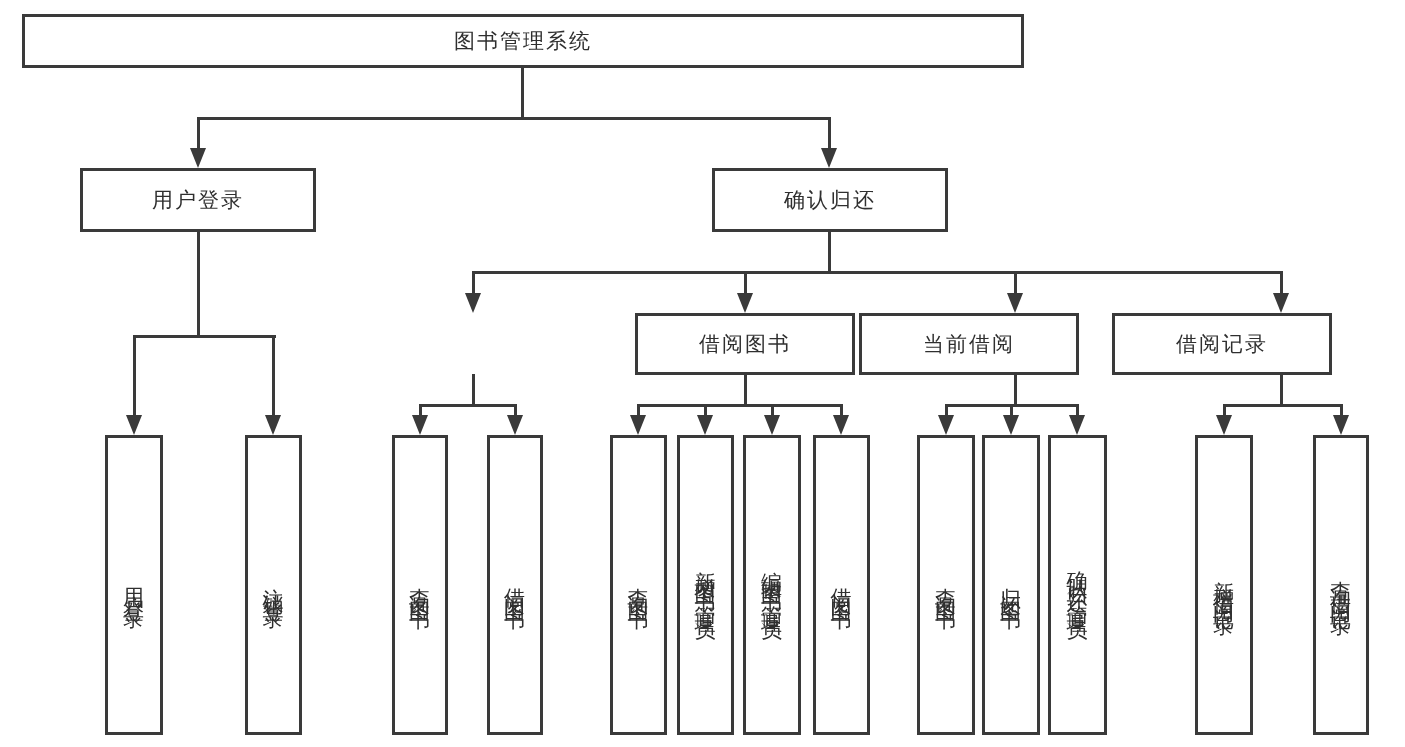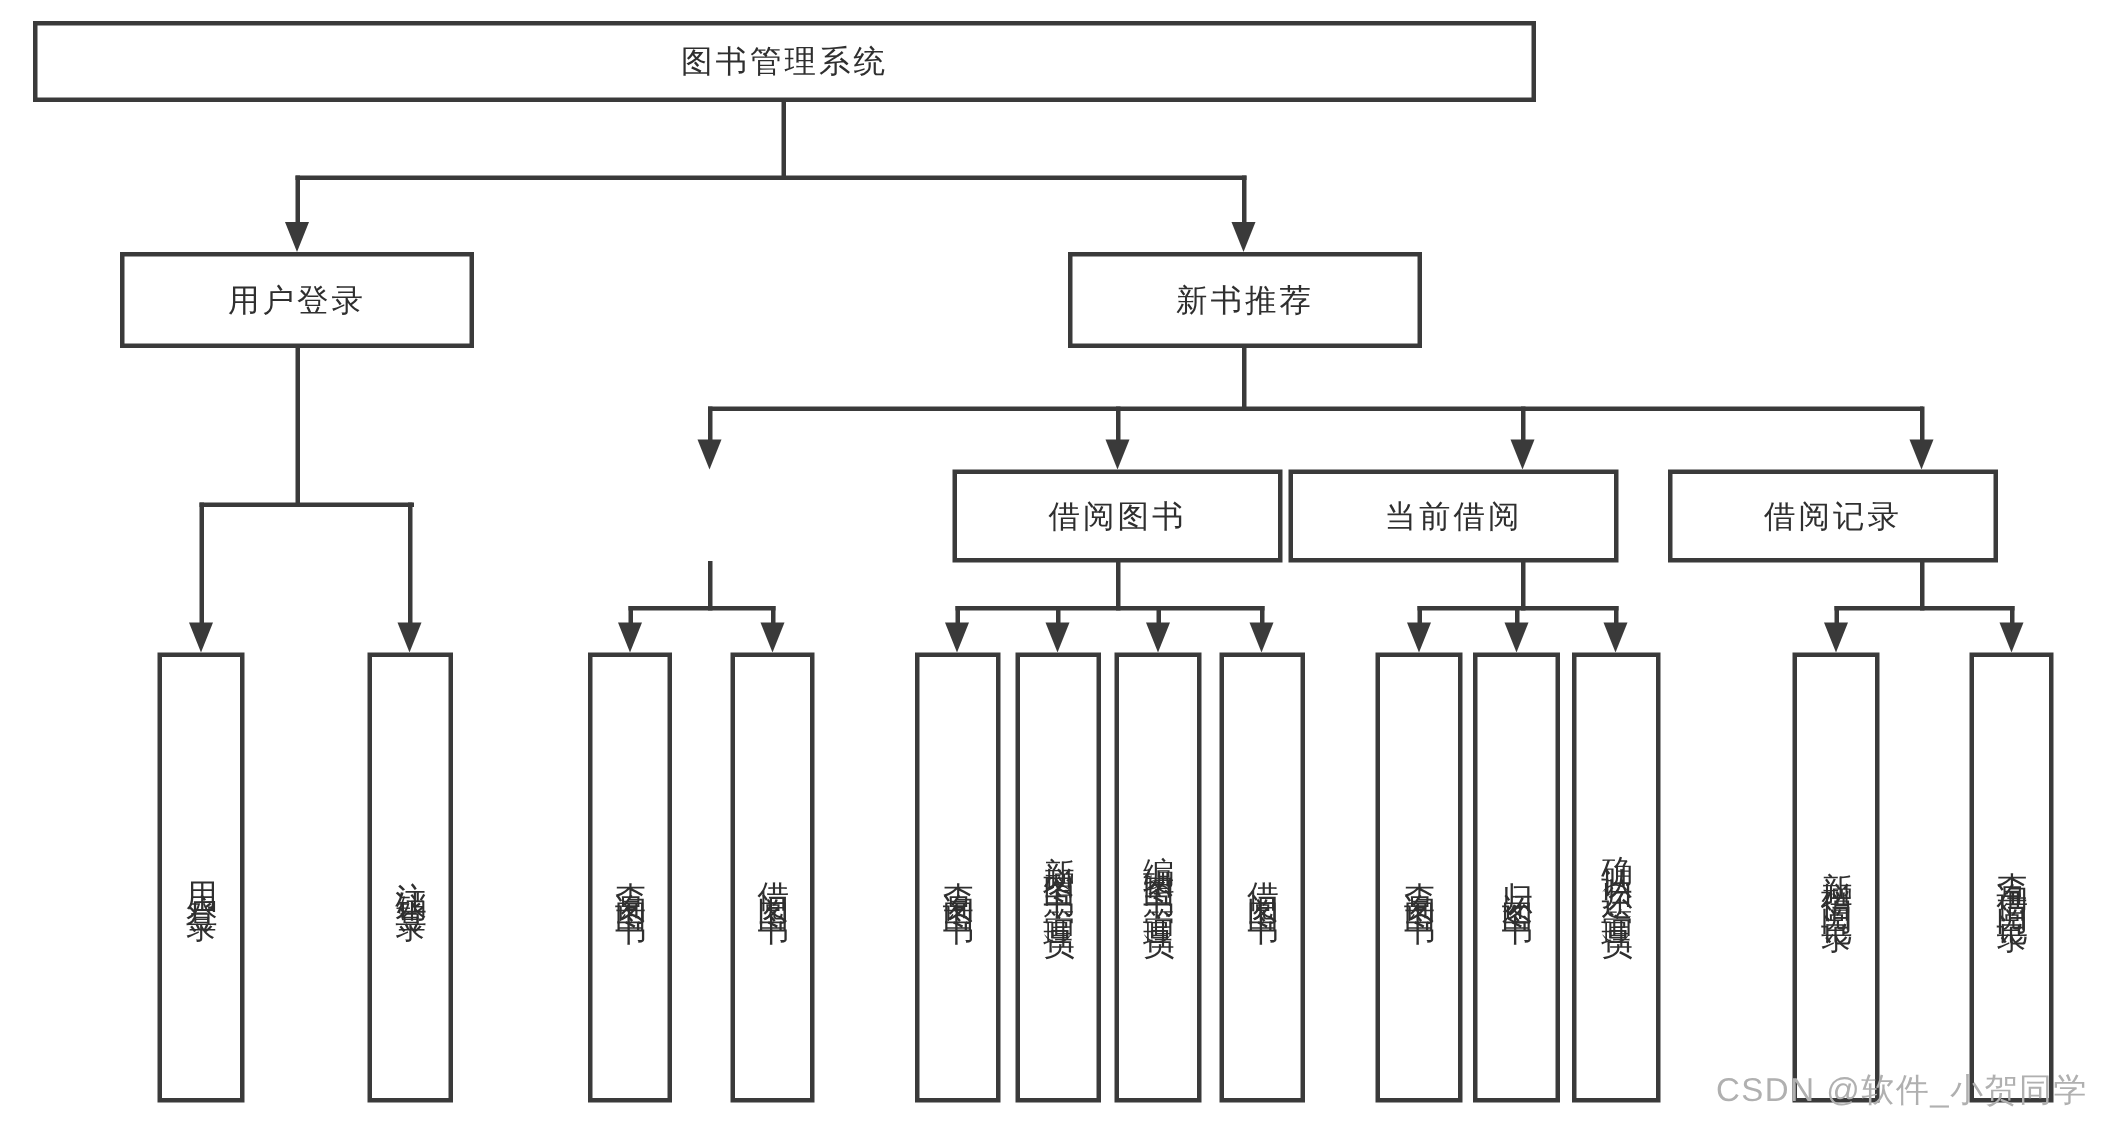--- a/index.html
+++ b/index.html
@@ -66,21 +66,21 @@
   <div>
     <div class="vline" style="left:521px; top:68px; height:52px;"></div>
     <div class="hline" style="left:197px; top:117px; width:634px;"></div>
     <div class="vline" style="left:197px; top:117px; height:33px;"></div>
     <div class="arrow" style="left:190px; top:148px;"></div>
     <div class="vline" style="left:828px; top:117px; height:33px;"></div>
     <div class="arrow" style="left:821px; top:148px;"></div>
   </div>
 
   <div class="node hnode" style="left:80px; top:168px; width:236px; height:64px;">用户登录</div>
-  <div class="node hnode" style="left:712px; top:168px; width:236px; height:64px;">新书推荐</div>
+  <div class="node hnode" style="left:712px; top:168px; width:236px; height:64px;">确认归还</div>
 
   <div>
     <div class="vline" style="left:197px; top:232px; height:106px;"></div>
     <div class="hline" style="left:133px; top:335px; width:143px;"></div>
     <div class="vline" style="left:133px; top:335px; height:83px;"></div>
     <div class="arrow" style="left:126px; top:415px;"></div>
     <div class="vline" style="left:272px; top:335px; height:83px;"></div>
     <div class="arrow" style="left:265px; top:415px;"></div>
   </div>
 
@@ -154,15 +154,14 @@
   <div class="node vnode" style="left:743px; top:435px; width:58px; height:300px;">编辑图书（管理员）</div>
   <div class="node vnode" style="left:813px; top:435px; width:57px; height:300px;">借阅图书</div>
 
   <div class="node vnode" style="left:917px; top:435px; width:58px; height:300px;">查询图书</div>
   <div class="node vnode" style="left:982px; top:435px; width:58px; height:300px;">归还图书</div>
   <div class="node vnode" style="left:1048px; top:435px; width:59px; height:300px;">确认归还（管理员）</div>
 
   <div class="node vnode" style="left:1195px; top:435px; width:58px; height:300px;">新增借阅记录</div>
   <div class="node vnode" style="left:1313px; top:435px; width:56px; height:300px;">查询借阅记录</div>
 
-  <div class="watermark">CSDN @软件_小贺同学</div>
 
 </div>
 
 </body></html>

